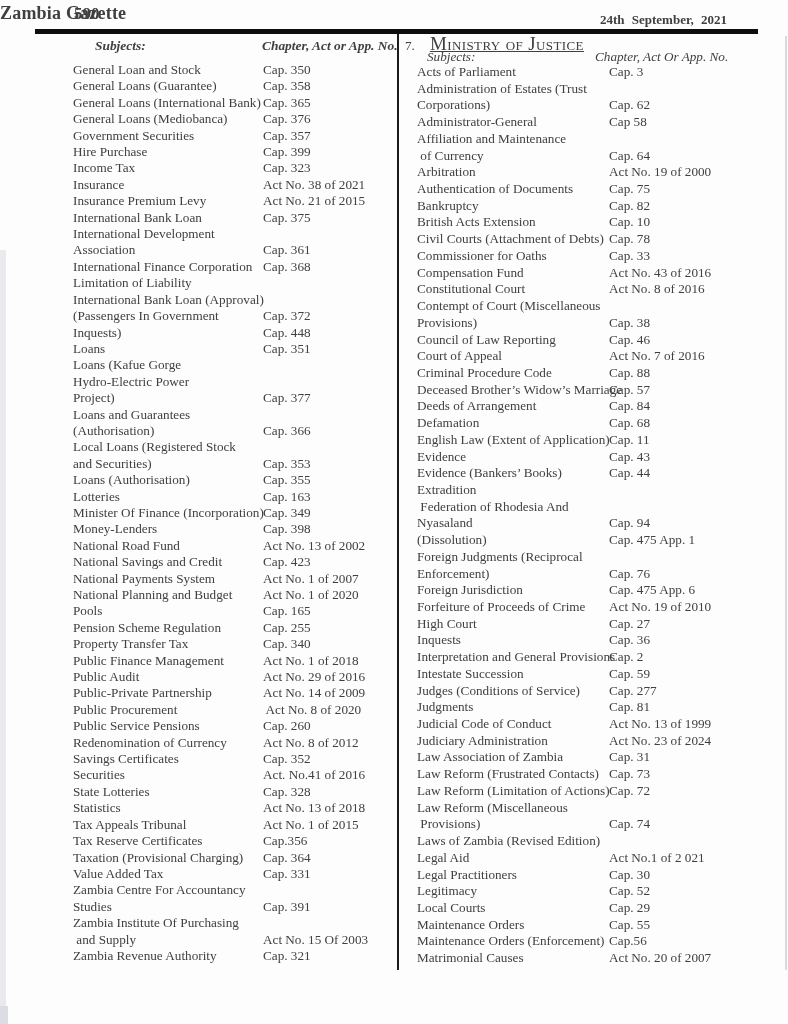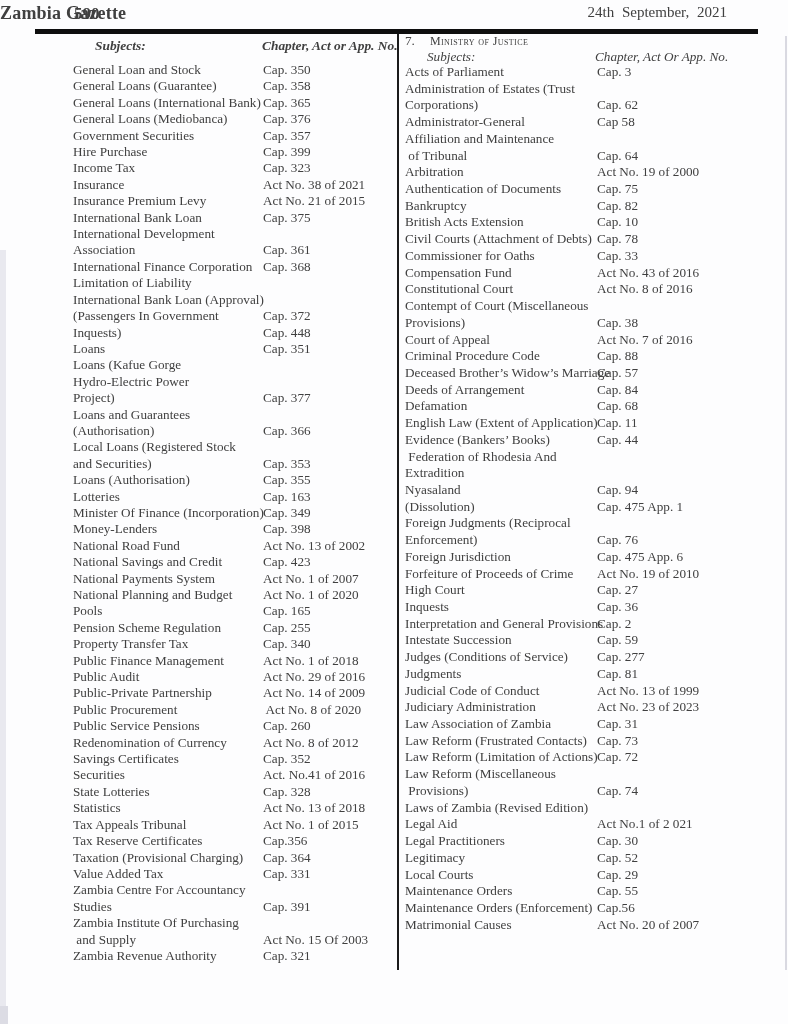--- a/index.html
+++ b/index.html
@@ -10,45 +10,45 @@
   }
   
   .edge-left{position:absolute;left:0;top:250px;width:6px;height:774px;background:#e9e9ef;}
   .edge-left-b{position:absolute;left:0;top:1006px;width:8px;height:18px;background:#dcdce4;}
   .edge-right{position:absolute;right:1px;top:36px;width:2px;height:934px;background:#d9d9e1;}
 
   
   .masthead{position:absolute;left:0;top:0;width:100%;height:30px;}
   .page-num{position:absolute;left:74px;top:4px;font-weight:bold;font-size:17px;}
   .gz-title{position:absolute;left:0;right:0;top:3px;text-align:left;font-weight:bold;font-size:18px;letter-spacing:.2px;}
-  .gz-date{position:absolute;right:61px;top:4px;font-weight:normal;font-size:15px;word-spacing:4px;}
+  .gz-date{position:absolute;right:61px;top:12px;font-weight:bold;font-size:13px;word-spacing:4px;}
   .rule{position:absolute;left:35px;top:29px;width:723px;height:4.5px;background:#0e0e0e;}
 
   
   .divider{position:absolute;left:397px;top:34px;width:1.6px;height:936px;background:#1b1b1b;}
 
   
   .col{position:absolute;font-size:13.2px;}
   .col-left{left:73px;top:38px;width:322px;}
   .col-right{left:405px;top:33px;width:353px;}
 
   .col-head{position:relative;height:15px;font-weight:bold;font-style:italic;font-size:13.4px;}
   .col-head .subj-head{position:absolute;left:22px;top:0;white-space:pre;}
   .col-head .ref-head{position:absolute;left:189px;top:0;white-space:pre;}
   .col-right .col-head{font-weight:normal;font-size:13.2px;height:14px;}
   .col-right .col-head .subj-head{left:22px;}
   .col-right .col-head .ref-head{left:190px;}
 
   .ministry-line{position:relative;height:16px;font-size:13.2px;}
   .ministry-line .sec-num{margin-right:15px;}
-  .ministry-line .ministry{font-variant:small-caps;letter-spacing:.4px;font-size:12px;}
+  .ministry-line .ministry{font-variant:small-caps;letter-spacing:.4px;font-size:19px;text-decoration:underline;}
 
   .rows{position:relative;}
   .rows-left{margin-top:9px;}
-  .rows-right{margin-top:1px;}
+  .rows-right{margin-top:1px;margin-left:12px;}
   .row{position:relative;height:16.42px;}
   .col-right .row{height:16.72px;}
   .row .subject{position:absolute;left:0;top:0;white-space:pre;}
   .row .ref{position:absolute;top:0;white-space:pre;}
   .col-left .row .ref{left:190px;}
   .col-right .row .ref{left:192px;}
 </style>
 </head>
 <body>
 
@@ -319,21 +319,21 @@
         </div>
         <div class="row">
           <span class="subject">Administrator-General</span>
           <span class="ref">Cap 58</span>
         </div>
         <div class="row">
           <span class="subject">Affiliation and Maintenance</span>
           <span class="ref"></span>
         </div>
         <div class="row">
-          <span class="subject"> of Tribunal</span>
+          <span class="subject"> of Currency</span>
           <span class="ref">Cap. 64</span>
         </div>
         <div class="row">
           <span class="subject">Arbitration</span>
           <span class="ref">Act No. 19 of 2000</span>
         </div>
         <div class="row">
           <span class="subject">Authentication of Documents</span>
           <span class="ref">Cap. 75</span>
         </div>
@@ -363,20 +363,24 @@
         </div>
         <div class="row">
           <span class="subject">Contempt of Court (Miscellaneous</span>
           <span class="ref"></span>
         </div>
         <div class="row">
           <span class="subject">Provisions)</span>
           <span class="ref">Cap. 38</span>
         </div>
         <div class="row">
+          <span class="subject">Council of Law Reporting</span>
+          <span class="ref">Cap. 46</span>
+        </div>
+        <div class="row">
           <span class="subject">Court of Appeal</span>
           <span class="ref">Act No. 7 of 2016</span>
         </div>
         <div class="row">
           <span class="subject">Criminal Procedure Code</span>
           <span class="ref">Cap. 88</span>
         </div>
         <div class="row">
           <span class="subject">Deceased Brother’s Widow’s Marriage</span>
           <span class="ref">Cap. 57</span>
@@ -387,29 +391,33 @@
         </div>
         <div class="row">
           <span class="subject">Defamation</span>
           <span class="ref">Cap. 68</span>
         </div>
         <div class="row">
           <span class="subject">English Law (Extent of Application)</span>
           <span class="ref">Cap. 11</span>
         </div>
         <div class="row">
+          <span class="subject">Evidence</span>
+          <span class="ref">Cap. 43</span>
+        </div>
+        <div class="row">
           <span class="subject">Evidence (Bankers’ Books)</span>
           <span class="ref">Cap. 44</span>
         </div>
         <div class="row">
+          <span class="subject">Extradition</span>
+          <span class="ref"></span>
+        </div>
+        <div class="row">
           <span class="subject"> Federation of Rhodesia And</span>
-          <span class="ref"></span>
-        </div>
-        <div class="row">
-          <span class="subject">Extradition</span>
           <span class="ref"></span>
         </div>
         <div class="row">
           <span class="subject">Nyasaland</span>
           <span class="ref">Cap. 94</span>
         </div>
         <div class="row">
           <span class="subject">(Dissolution)</span>
           <span class="ref">Cap. 475 App. 1</span>
         </div>
@@ -452,21 +460,21 @@
         <div class="row">
           <span class="subject">Judgments</span>
           <span class="ref">Cap. 81</span>
         </div>
         <div class="row">
           <span class="subject">Judicial Code of Conduct</span>
           <span class="ref">Act No. 13 of 1999</span>
         </div>
         <div class="row">
           <span class="subject">Judiciary Administration</span>
-          <span class="ref">Act No. 23 of 2023</span>
+          <span class="ref">Act No. 23 of 2024</span>
         </div>
         <div class="row">
           <span class="subject">Law Association of Zambia</span>
           <span class="ref">Cap. 31</span>
         </div>
         <div class="row">
           <span class="subject">Law Reform (Frustrated Contacts)</span>
           <span class="ref">Cap. 73</span>
         </div>
         <div class="row">

